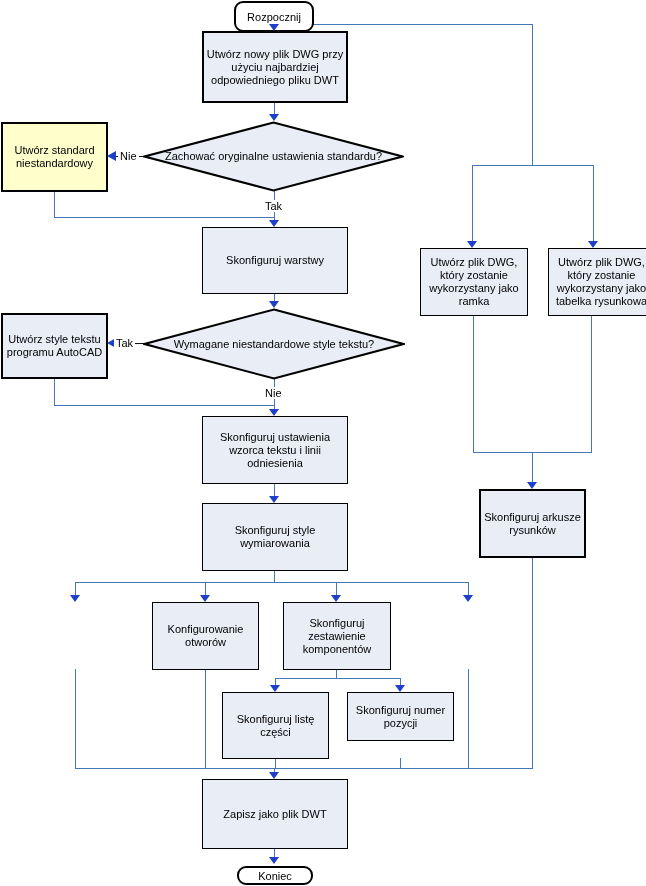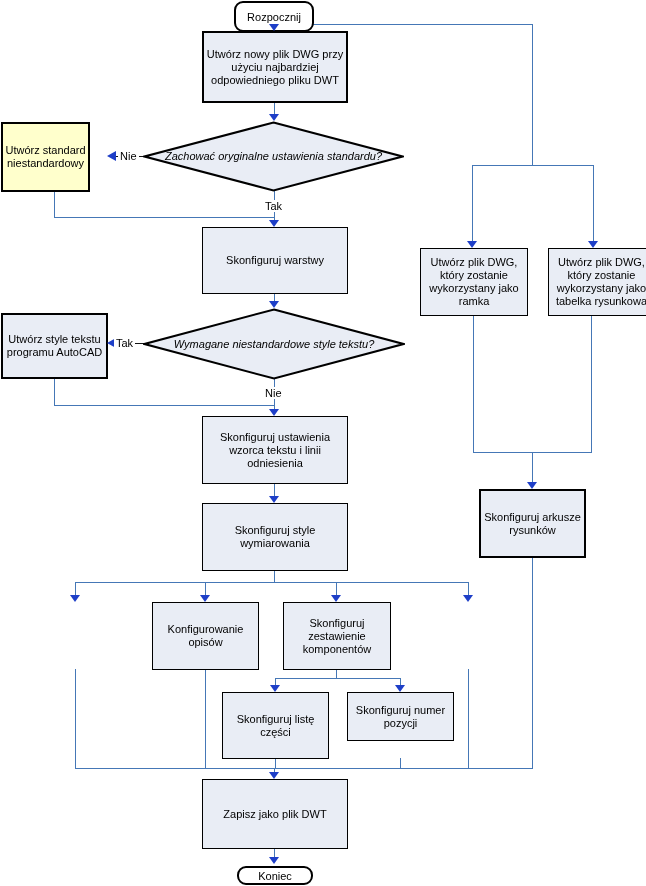--- a/index.html
+++ b/index.html
@@ -8,21 +8,21 @@
   .box{position:absolute;background:#e9edf5;border:1px solid #000;display:flex;
        align-items:center;justify-content:center;text-align:center;line-height:13px;
        box-sizing:border-box;padding:2px;z-index:2;}
   .thick{border-width:2px;justify-content:flex-end;}
   .pill{position:absolute;background:#fff;border:2px solid #000;border-radius:9px;
         display:flex;align-items:center;justify-content:center;box-sizing:border-box;z-index:2;}
   .yellow{background:#ffffcc;}
   .dwrap{position:absolute;z-index:2;}
   .dwrap svg{position:absolute;left:0;top:0;}
   .dtext{position:absolute;left:0;top:0;width:100%;height:100%;display:flex;
-         align-items:center;justify-content:center;text-align:center;line-height:13px;font-style:italic;}
+         align-items:center;justify-content:center;text-align:center;line-height:13px;}
   .hl,.vl{position:absolute;background:#4577b6;z-index:1;}
   .hl{height:1px;}
   .vl{width:1px;}
   .black{background:#141414;}
   .arr-d{position:absolute;width:0;height:0;border-left:5px solid transparent;
          border-right:5px solid transparent;border-top:7px solid #1e3fc8;z-index:3;}
   .arr-l{position:absolute;width:0;height:0;border-top:5px solid transparent;
          border-bottom:5px solid transparent;border-right:9px solid #1e3fc8;z-index:3;}
   .elabel{position:absolute;background:#fff;padding:0 2px;z-index:4;line-height:12px;}
 </style>
@@ -107,21 +107,21 @@
 
   <div class="dwrap" style="left:143px;top:121px;width:261px;height:71px">
     <svg width="261" height="71" viewBox="0 0 261 71" preserveAspectRatio="none">
       <polygon points="130.5,1.5 259.5,35.5 130.5,69.5 1.5,35.5" fill="#e9edf5" stroke="#000" stroke-width="2"></polygon>
     </svg>
     <div class="dtext">
         <span style="max-width:220px">Zachować oryginalne ustawienia standardu?</span>
       </div>
   </div>
 
-  <div class="box thick yellow" style="left:1px;top:122px;width:89px;height:70px">
+  <div class="box thick yellow" style="left:1px;top:122px;width:107px;height:70px">
     <span>Utwórz standard niestandardowy</span>
   </div>
 
   <div class="box" style="left:202px;top:227px;width:146px;height:67px">
     <span>Skonfiguruj warstwy</span>
   </div>
 
   <div class="box" style="left:420px;top:248px;width:108px;height:68px">
     <span>Utwórz plik DWG, który zostanie wykorzystany jako ramka</span>
   </div>
@@ -150,21 +150,21 @@
   <div class="box" style="left:202px;top:503px;width:146px;height:68px">
     <span>Skonfiguruj style wymiarowania</span>
   </div>
 
   <div class="box thick" style="left:479px;top:489px;width:107px;height:69px">
     <span>Skonfiguruj arkusze rysunków</span>
   </div>
 
 
   <div class="box" style="left:152px;top:602px;width:107px;height:68px">
-    <span>Konfigurowanie opisów</span>
+    <span>Konfigurowanie otworów</span>
   </div>
 
   <div class="box" style="left:283px;top:602px;width:108px;height:68px">
     <span>Skonfiguruj zestawienie komponentów</span>
   </div>
 
 
   <div class="box" style="left:222px;top:692px;width:107px;height:67px">
     <span>Skonfiguruj listę części</span>
   </div>

